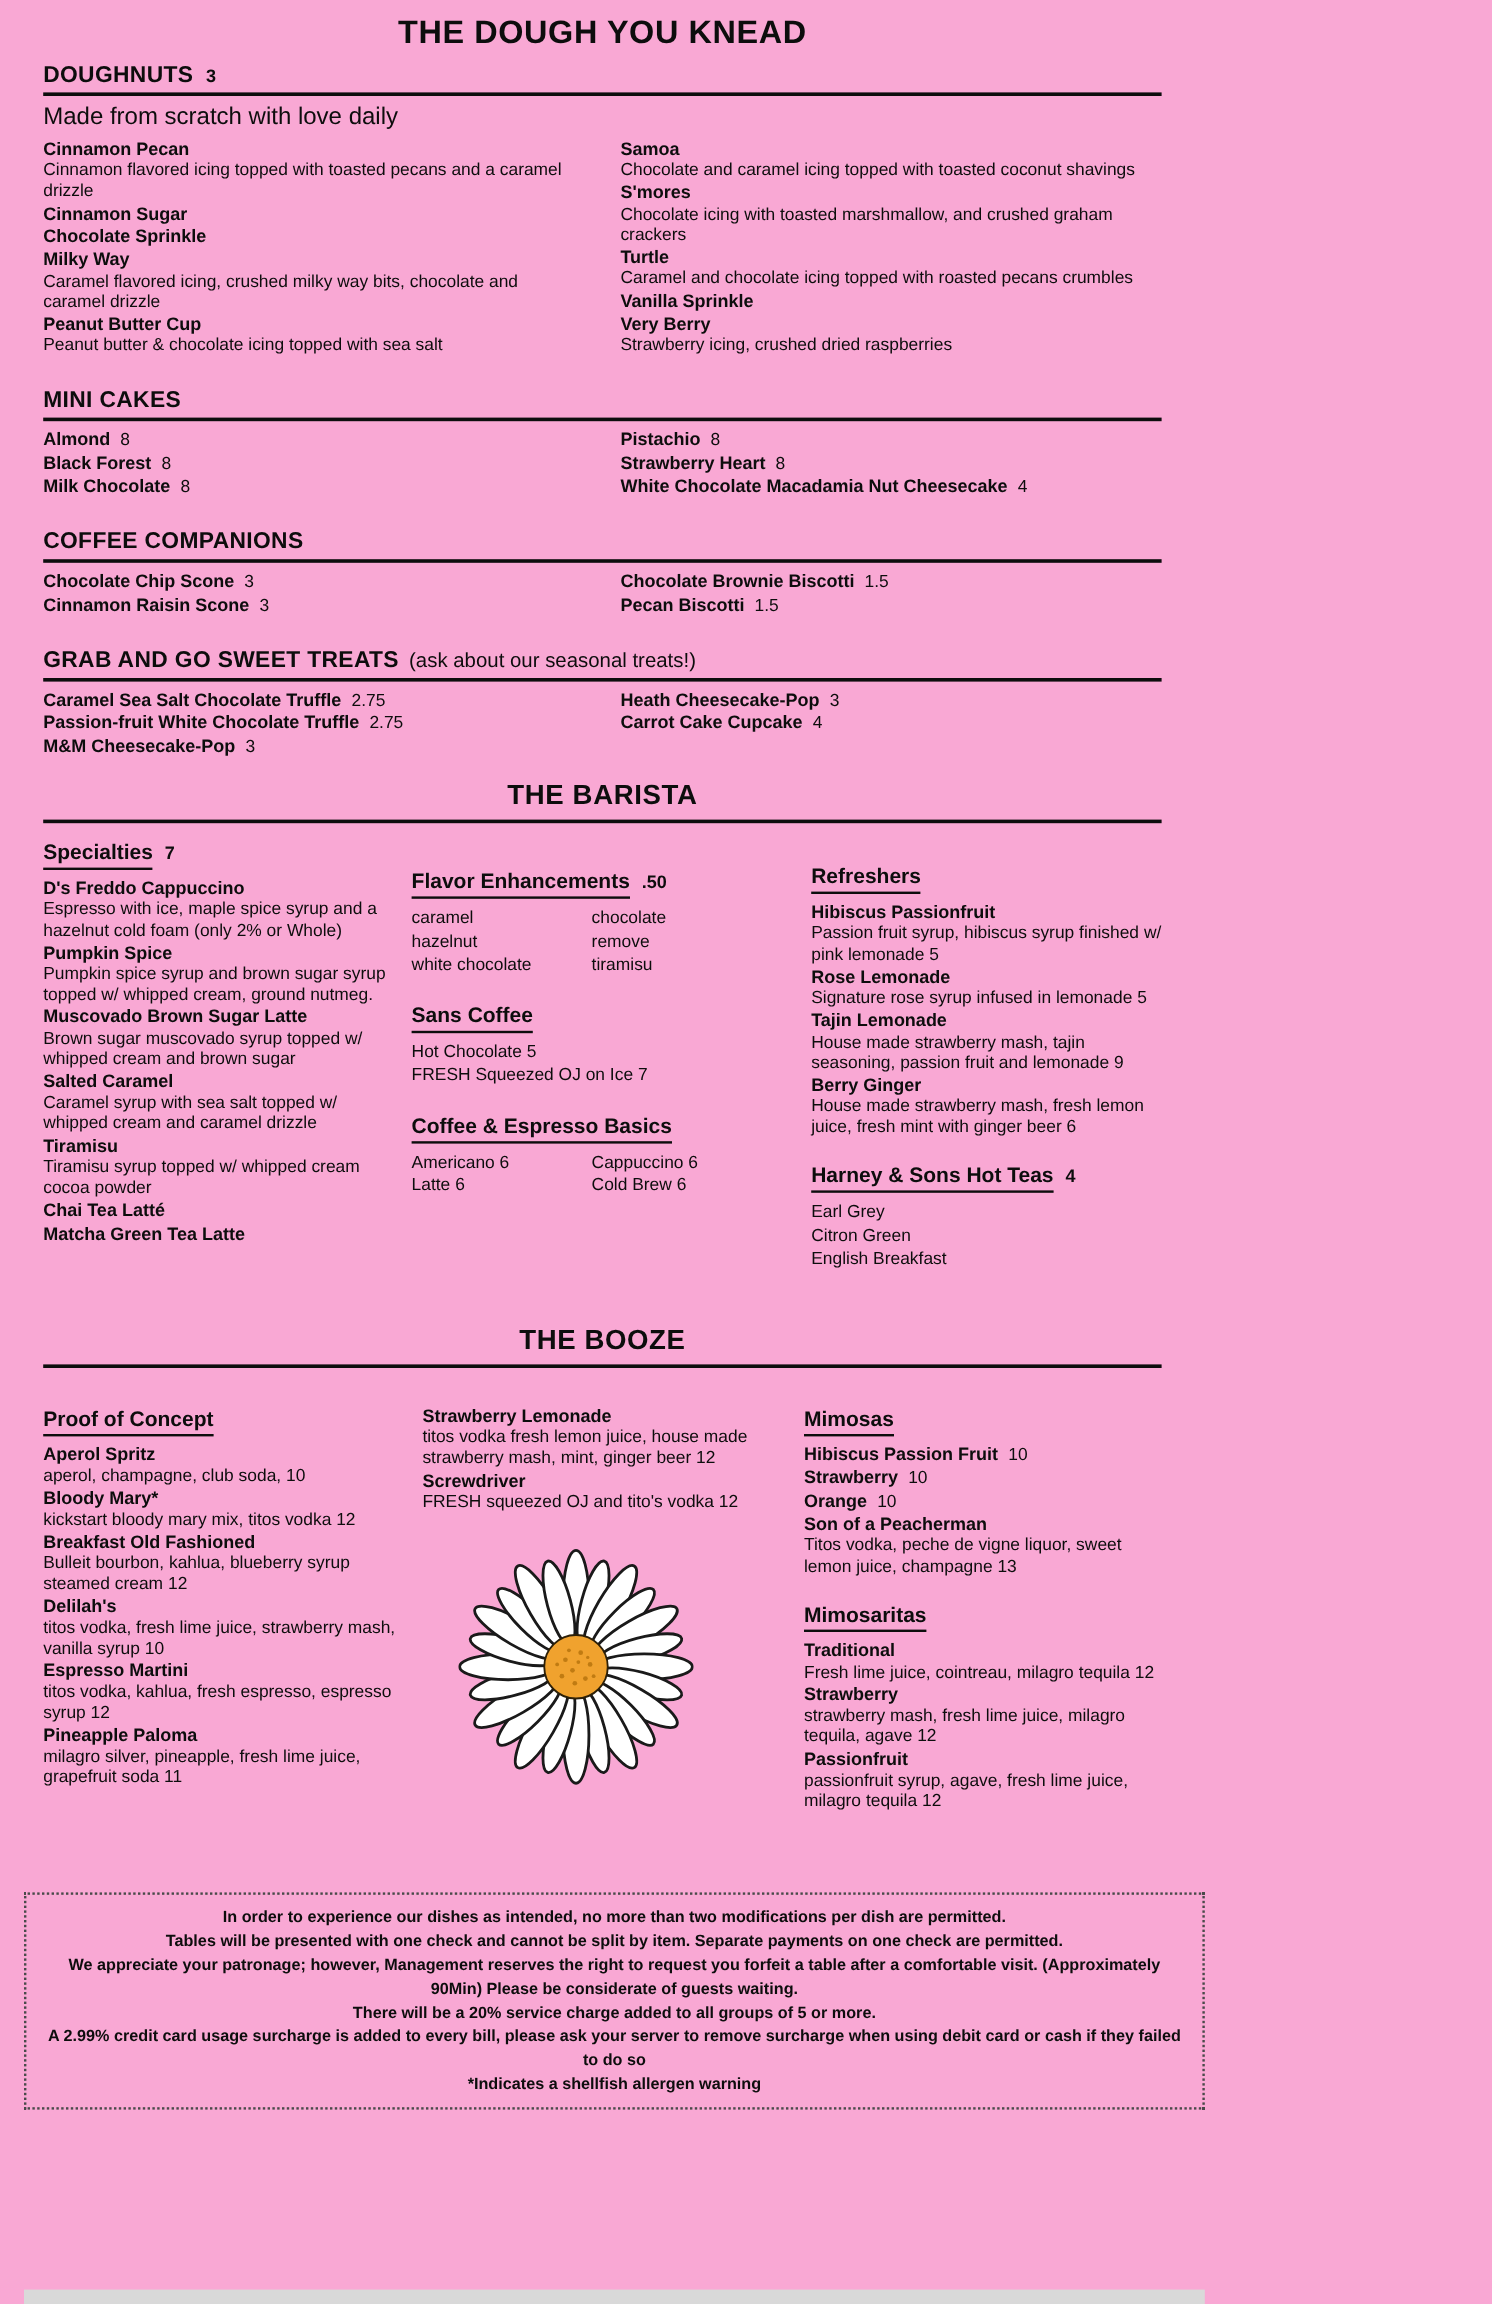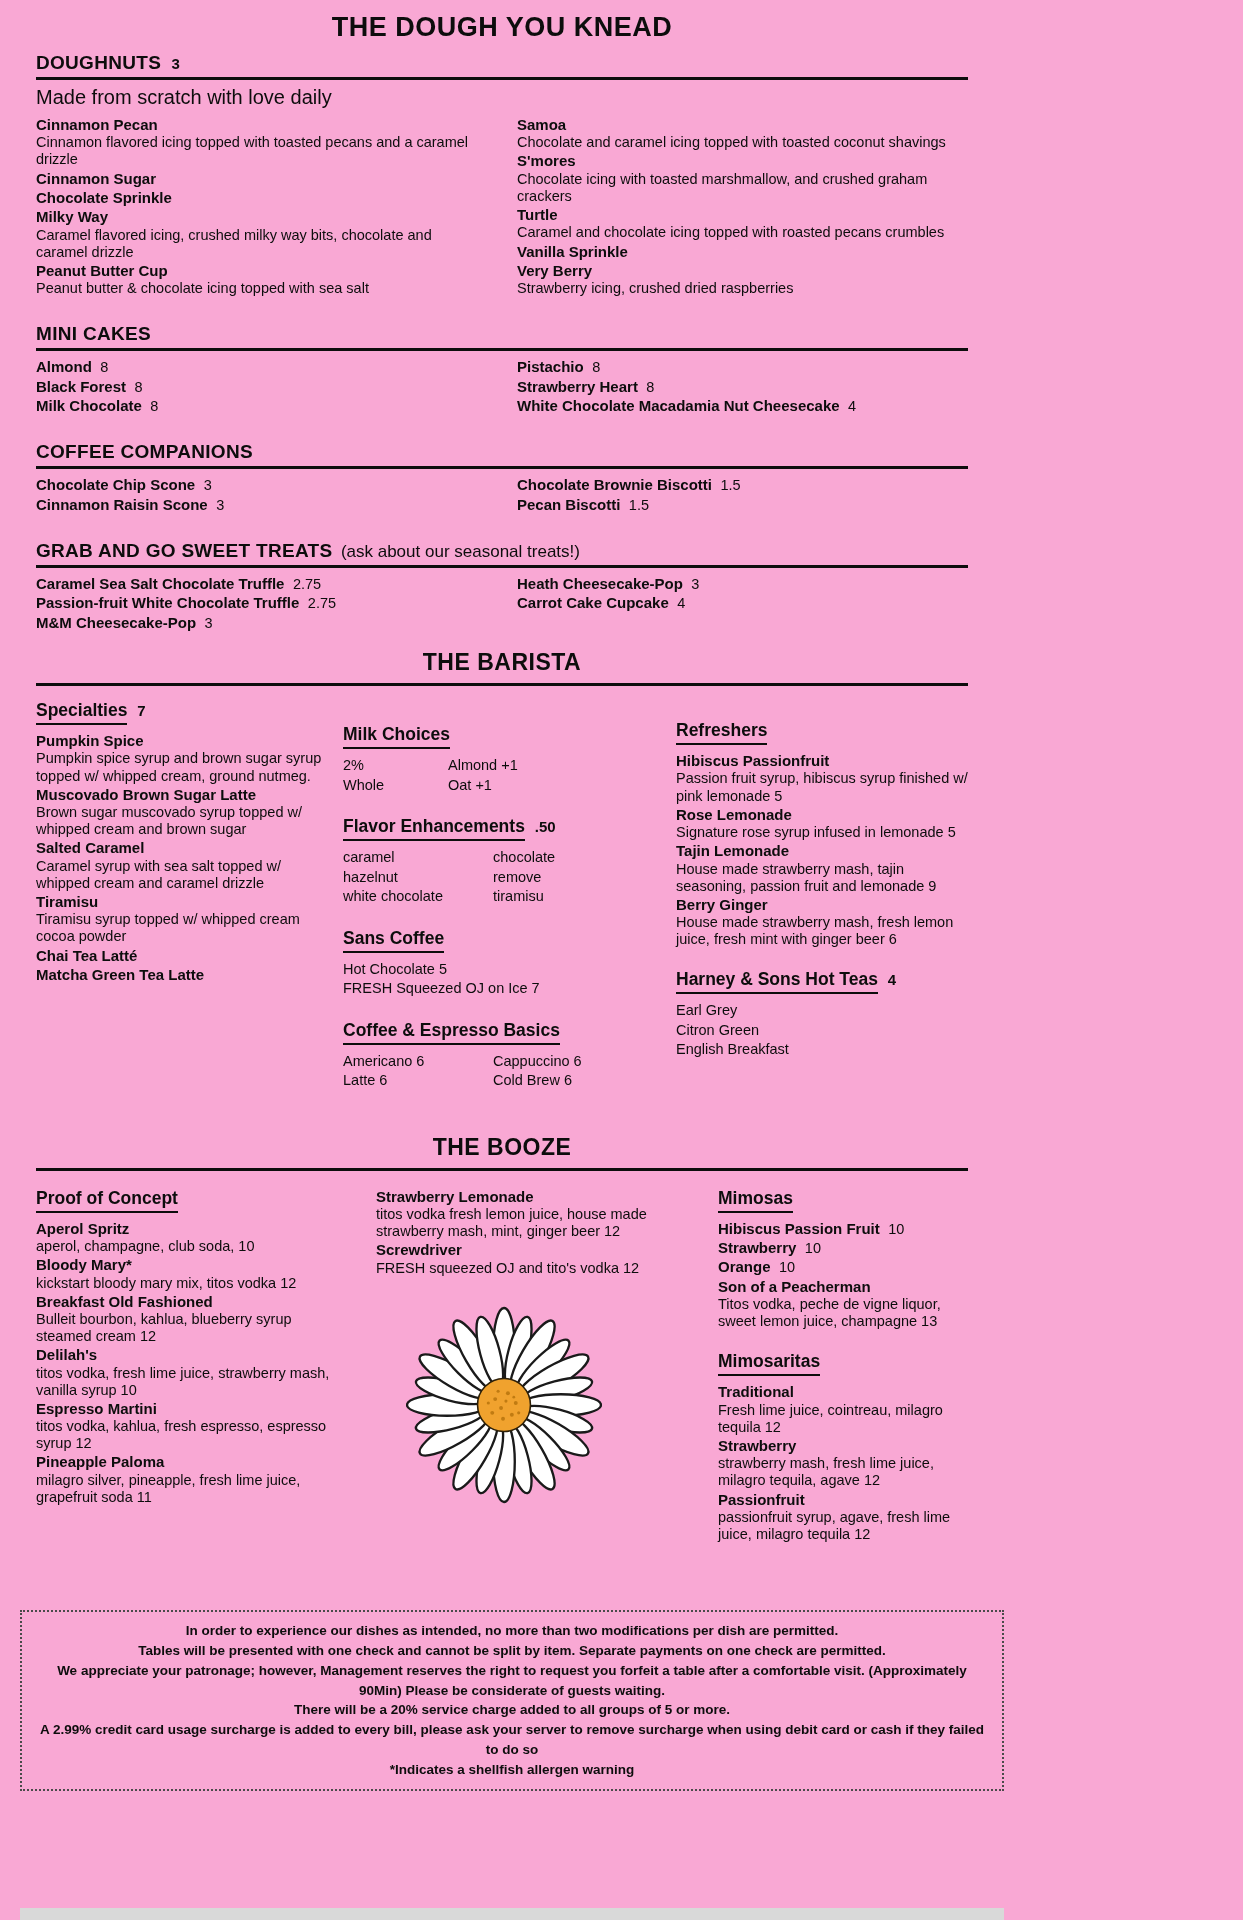--- a/index.html
+++ b/index.html
@@ -37,21 +37,21 @@
   .mh-name { border-bottom:2.5px solid #0d0d0d; padding-bottom:1px; display:inline-block; }
   .mh-price { font-size:15px; font-weight:700; margin-left:5px; }
   .subsec { margin-bottom:21px; }
 
   .pair-row { display:grid; grid-template-columns:150px 1fr; }
   .milk .pair-row { grid-template-columns:105px 1fr; }
   .pair-cell { font-size:14.5px; line-height:1.35; }
   .plain-line { font-size:14.5px; line-height:1.35; }
 
   .booze-block { margin-top:22px; }
-  .booze-cols { display:grid; grid-template-columns:300px 288px 1fr; column-gap:40px; margin-top:17px; }
+  .booze-cols { display:grid; grid-template-columns:300px 288px 1fr; column-gap:16px; margin-top:32px; }
   .booze-right { padding-left:14px; }
   .daisy { display:block; margin:26px 0 0 30px; }
 
   .footer-box { width:984px; margin:46px 0 0 20px; border:2px dotted #4a4a4a; padding:9px 16px; text-align:center; }
   .footer-box .plain-line { font-size:13.5px; font-weight:700; line-height:1.47; }
   .bottom-strip { width:984px; height:12px; background:#d9d9d9; margin:auto 0 0 20px; }
 </style>
 </head>
 <body>
 
@@ -308,20 +308,27 @@
       <div class="big-rule"></div>
 
       <div class="barista-cols">
 
         <div class="b-col">
           <div class="mini-head">
             <span class="mh-name">Specialties</span>
             <span class="mh-price">7</span>
           </div>
           <div>
+  <div class="item">
+    <div class="item-line">
+      <span class="item-name">D's Freddo Cappuccino</span>
+      
+    </div>
+    <div class="item-desc">Espresso with ice, maple spice syrup and a hazelnut cold foam (only 2% or Whole)</div>
+  </div>
 
   <div class="item">
     <div class="item-line">
       <span class="item-name">Pumpkin Spice</span>
       
     </div>
     <div class="item-desc">Pumpkin spice syrup and brown sugar syrup topped w/ whipped cream, ground nutmeg.</div>
   </div>
 
   <div class="item">
@@ -360,36 +367,20 @@
     <div class="item-line">
       <span class="item-name">Matcha Green Tea Latte</span>
       
     </div>
 
   </div>
 </div>
         </div>
 
         <div class="b-col pad-mid">
-          <div class="subsec">
-            <div class="mini-head">
-              <span class="mh-name">Milk Choices</span>
-            </div>
-            <div class="milk">
-  <div class="pair-row">
-    <span class="pair-cell">2%</span>
-    <span class="pair-cell">Almond +1</span>
-  </div>
-
-  <div class="pair-row">
-    <span class="pair-cell">Whole</span>
-    <span class="pair-cell">Oat +1</span>
-  </div>
-</div>
-          </div>
 
           <div class="subsec">
             <div class="mini-head">
               <span class="mh-name">Flavor Enhancements</span>
               <span class="mh-price">.50</span>
             </div>
             <div>
   <div class="pair-row">
     <span class="pair-cell">caramel</span>
     <span class="pair-cell">chocolate</span>

